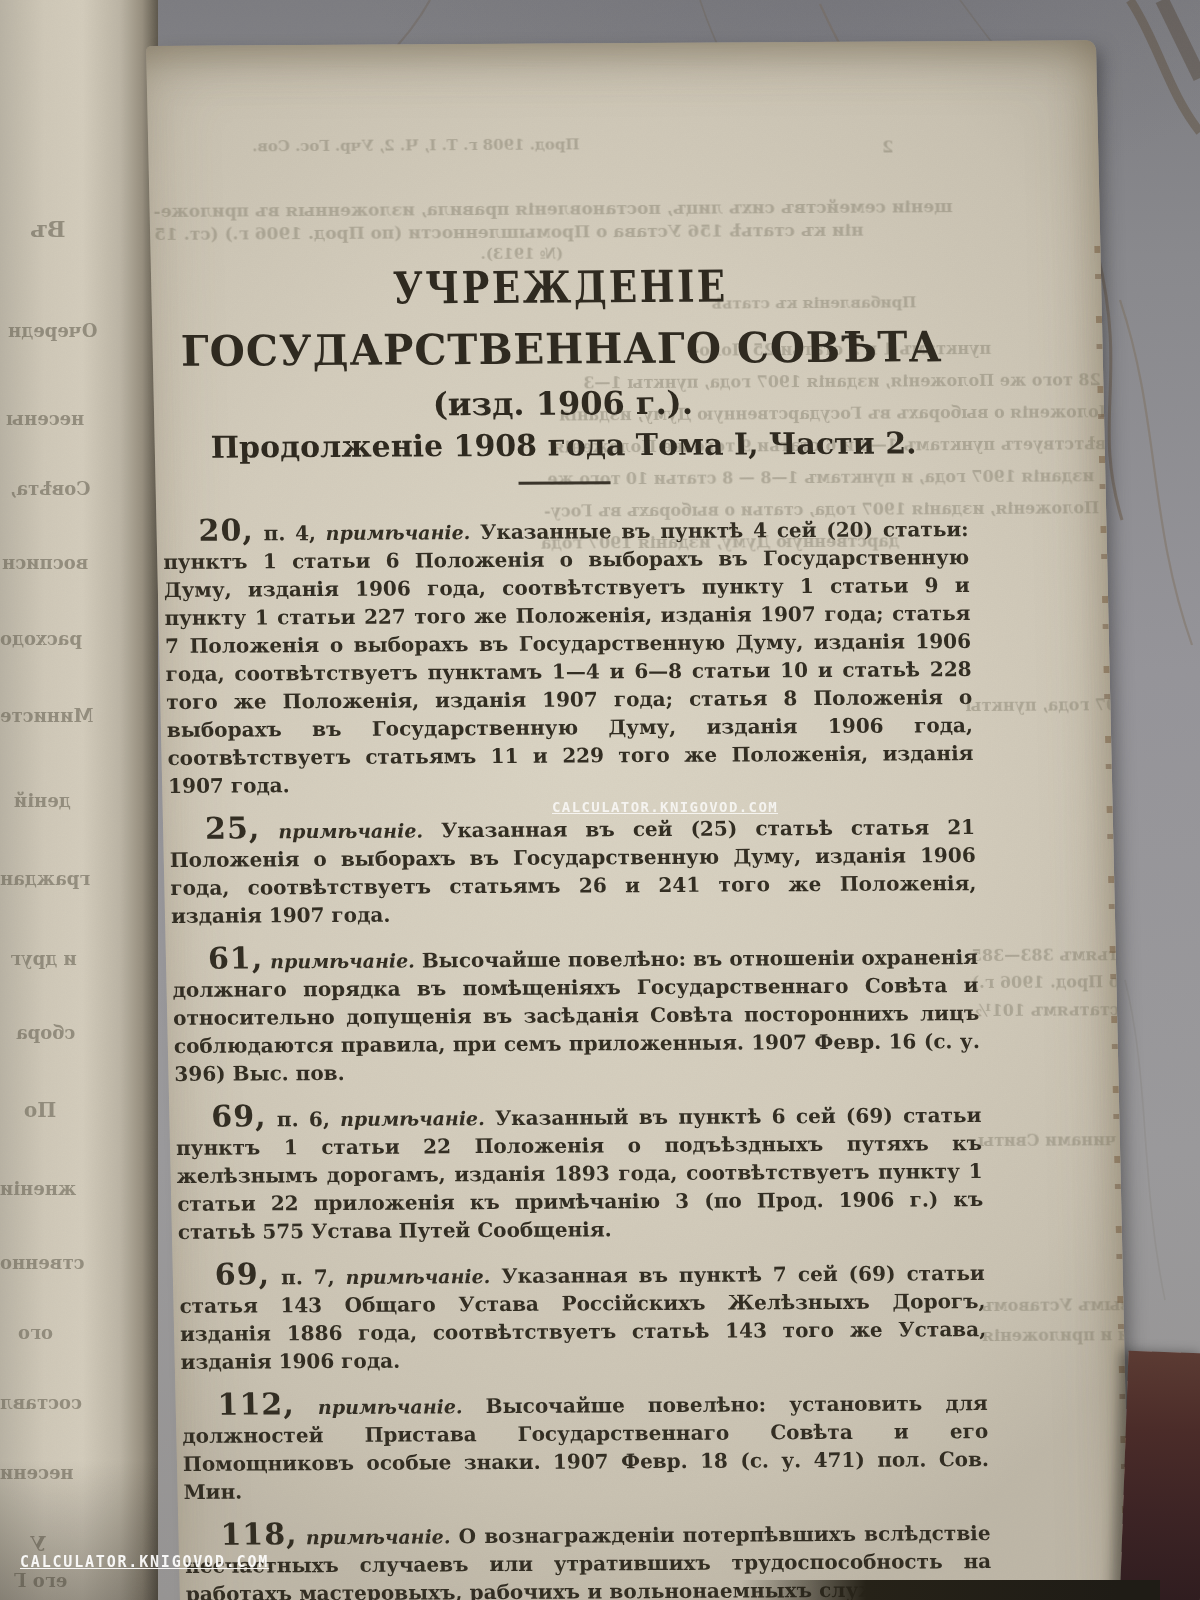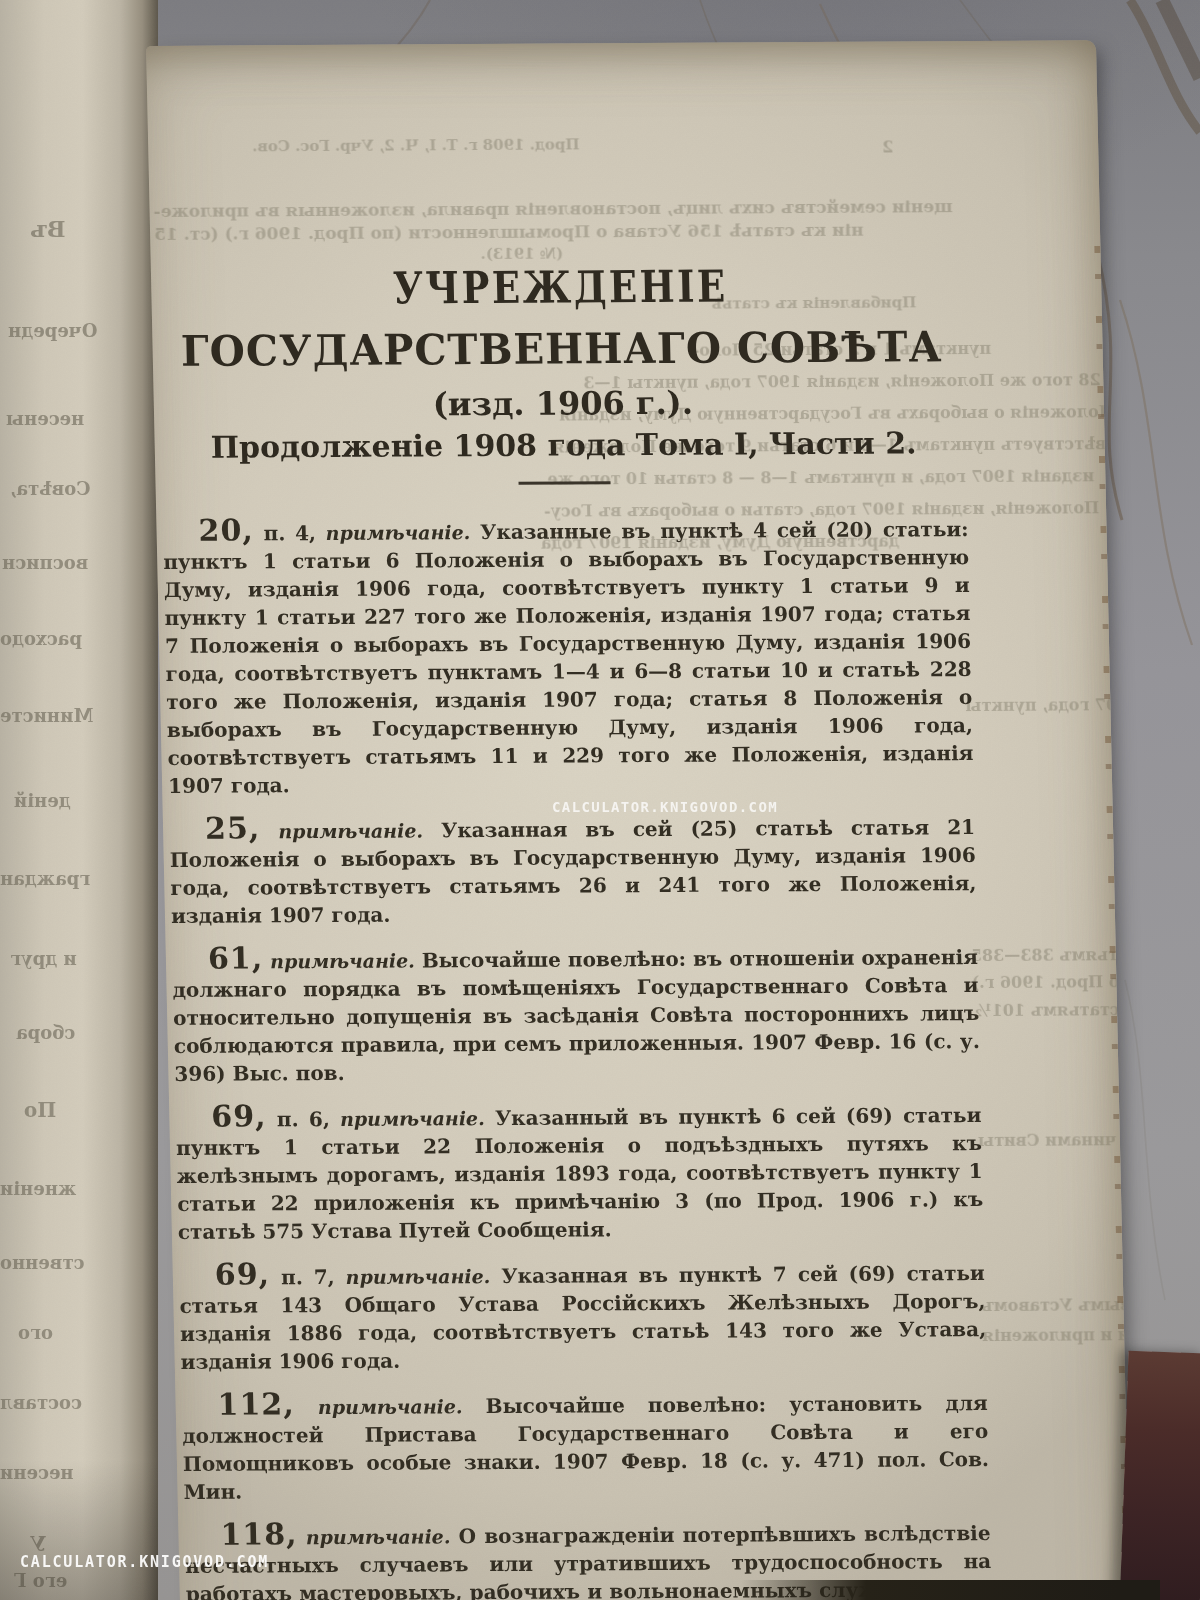--- a/index.html
+++ b/index.html
@@ -58,21 +58,21 @@
   
   .cover-edge{position:absolute;left:1124px;top:1352px;width:80px;height:260px;z-index:5;
     transform:rotate(2deg);
     background:linear-gradient(180deg,#5c3b33 0%,#4b2c29 30%,#3d2425 62%,#2e1c1f 100%);
     box-shadow:-8px 0 12px rgba(0,0,0,.35);}
   .bottom-shadow{position:absolute;left:740px;top:1580px;width:420px;height:22px;z-index:5;
     background:linear-gradient(90deg,rgba(32,28,22,0),#262218 30%,#1f1c16 90%);}
 
   
   .wm{position:absolute;z-index:6;font-family:"DejaVu Sans Mono",monospace;font-weight:700;
-      white-space:nowrap;}
+      white-space:nowrap;text-decoration:underline;}
   .wm-mid{left:552px;top:799px;font-size:14px;letter-spacing:1.4px;color:rgba(255,255,255,.78);}
   .wm-bottom{left:20px;top:1553px;font-size:15px;letter-spacing:1.8px;color:rgba(255,255,255,.93);}
 
   .grain{position:absolute;inset:0;z-index:7;mix-blend-mode:multiply;pointer-events:none;}
 </style>
 </head>
 <body>
 
 <div class="stage">
 

